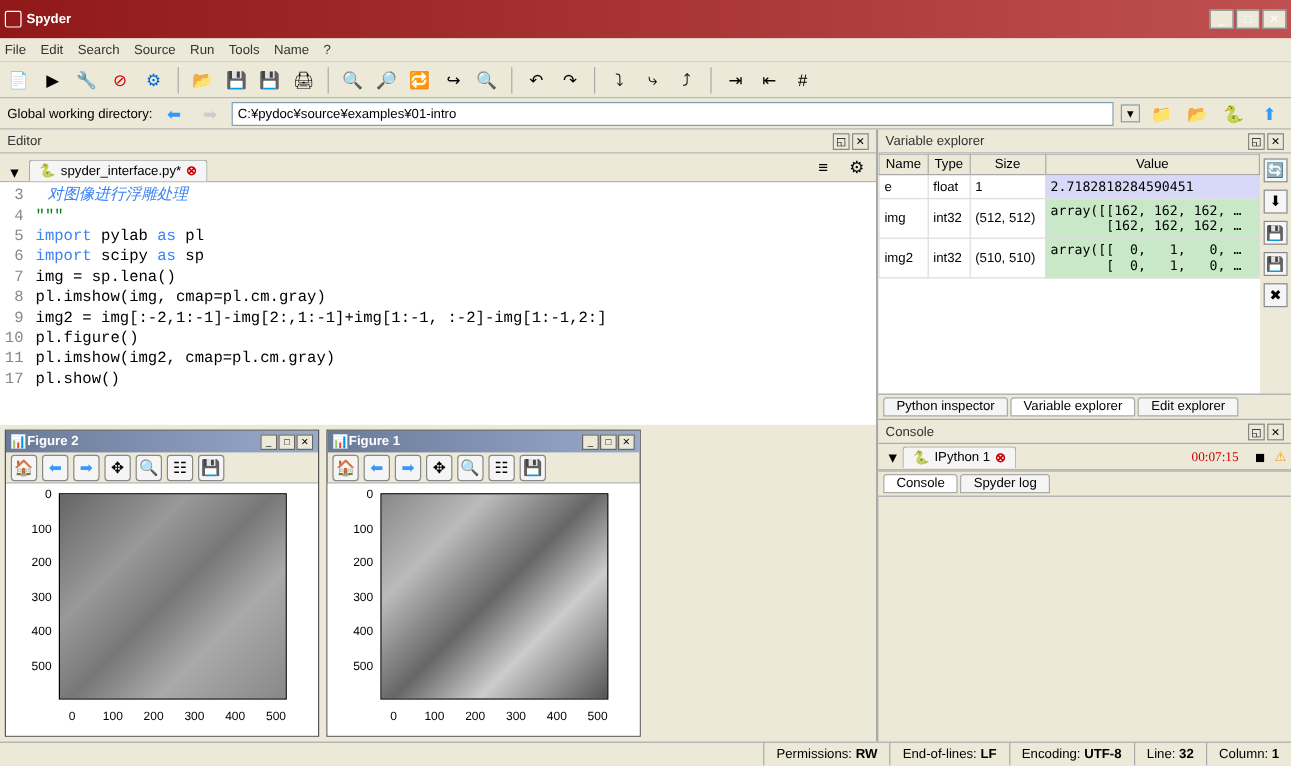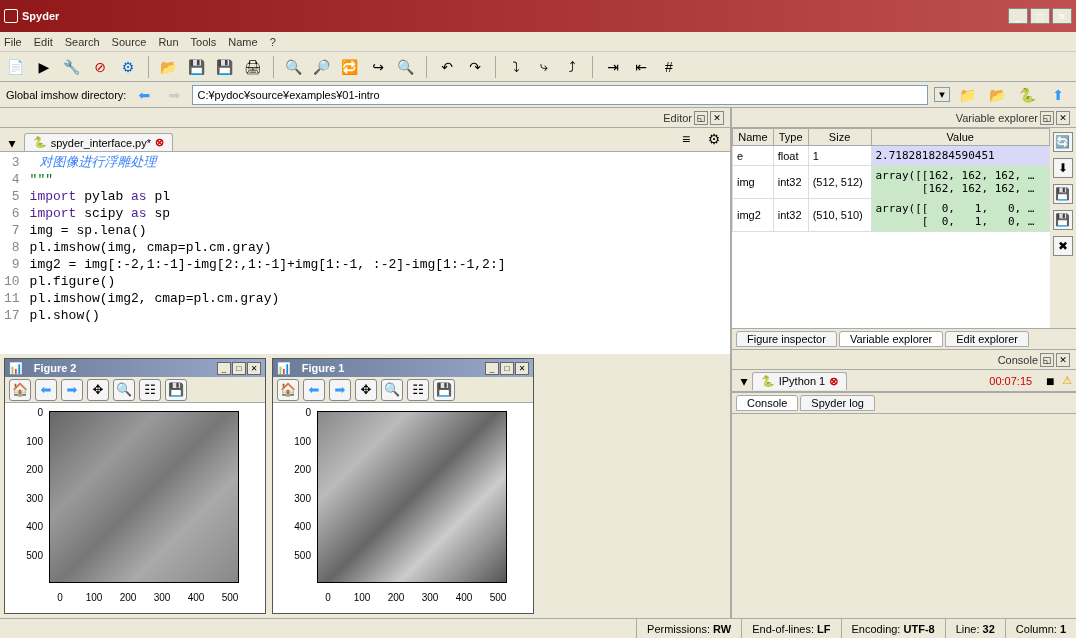--- a/index.html
+++ b/index.html
@@ -12,37 +12,37 @@
 .menubar { background: #ece9d8; height: 20px; display: flex; align-items: center; padding: 0 4px; gap: 12px; border-bottom: 1px solid #ccc; }
 .menubar span { color: #333; cursor: default; }
 .toolbar { background: #ece9d8; height: 30px; display: flex; align-items: center; padding: 2px 4px; gap: 4px; border-bottom: 1px solid #aaa; }
 .tbtn { width: 24px; height: 24px; border: 1px solid transparent; display: inline-flex; align-items: center; justify-content: center; font-size: 14px; }
 .tsep { width: 1px; height: 22px; background: #aaa; margin: 0 4px; }
 .dirbar { background: #ece9d8; height: 26px; display: flex; align-items: center; padding: 2px 6px; gap: 6px; border-bottom: 1px solid #aaa; }
 .dirbar input { flex: 1; height: 20px; border: 1px solid #7f9db9; padding: 0 4px; font-size: 11px; }
 .main { flex: 1; display: flex; min-height: 0; }
 .left { flex: 1; display: flex; flex-direction: column; border-right: 2px solid #aaa; min-width: 0; }
 .right { width: 344px; display: flex; flex-direction: column; }
-.panehdr { background: #ece9d8; height: 20px; display: flex; align-items: center; padding: 0 6px; border-bottom: 1px solid #aaa; text-align: right; }
+.panehdr { background: #ece9d8; height: 20px; display: flex; align-items: center; padding: 0 6px; border-bottom: 1px solid #aaa; }
 .panehdr .ptitle { flex: 1; font-weight: normal; color: #333; }
 .panehdr .pbtn { width: 14px; height: 14px; border: 1px solid #888; margin-left: 2px; font-size: 9px; display: flex; align-items: center; justify-content: center; }
 .tabrow { background: #ece9d8; height: 24px; display: flex; align-items: flex-end; padding: 0 4px; gap: 4px; border-bottom: 1px solid #aaa; }
 .tab { background: #f5f5f5; border: 1px solid #aaa; border-bottom: none; padding: 2px 8px; font-size: 11px; display: flex; align-items: center; gap: 4px; border-radius: 3px 3px 0 0; }
 .tab .closex { color: #c00; font-weight: bold; cursor: pointer; }
 .tbicons { margin-left: auto; display: flex; gap: 4px; }
 .codearea { flex: 1; background: #fff; overflow: hidden; display: flex; font-family: "Courier New", monospace; font-size: 13px; line-height: 17px; position: relative; }
 .gutter { background: #fff; color: #888; padding: 2px 6px 2px 4px; text-align: right; user-select: none; }
 .code { padding: 2px 4px; white-space: pre; }
-.kw { color: #4c1d95; }
+.kw { color: #3b82f6; }
 .str { color: #008000; }
 .cmt { color: #3b82f6; font-style: italic; margin-left: 10px; }
 .figures { display: flex; gap: 6px; padding: 4px; background: #ece9d8; }
 .figwin { border: 1px solid #555; background: #ece9d8; width: 262px; }
 .figtitle { background: linear-gradient(to right, #6a7a99, #99aacb); color: #fff; height: 18px; display: flex; align-items: center; padding: 0 4px; font-size: 11px; }
-.figtitle .ft { flex: 1; font-weight: bold; margin-left: 11px; }
+.figtitle .ft { flex: 1; font-weight: bold; }
 .figtitle .fb { width: 14px; height: 13px; background: #ece9d8; border: 1px solid #666; margin-left: 1px; font-size: 8px; display: flex; align-items: center; justify-content: center; color: #000; }
 .figtoolbar { height: 26px; display: flex; align-items: center; padding: 0 4px; gap: 4px; border-bottom: 1px solid #aaa; }
 .figtoolbar .ftbtn { width: 22px; height: 22px; border: 1px solid #888; background: #f5f5f5; display: flex; align-items: center; justify-content: center; font-size: 13px; border-radius: 3px; }
 .plotarea { background: #fff; padding: 4px; height: 210px; position: relative; }
 .plotimg { position: absolute; left: 44px; top: 8px; width: 190px; height: 172px; background: #888; border: 1px solid #000; }
 .yticks { position: absolute; left: 2px; top: 4px; font-size: 10px; color: #000; }
 .yticks div { height: 28.6px; text-align: right; width: 36px; }
 .xticks { position: absolute; bottom: 10px; left: 38px; display: flex; font-size: 10px; }
 .xticks div { width: 34px; text-align: center; }
 .vartable { background: #fff; }
@@ -52,21 +52,21 @@
 .vartable tr.float td.val { background: #d8d8f8; }
 .vartable tr.arr td.val { background: #c8e8c8; }
 .sidebtns { width: 26px; background: #ece9d8; display: flex; flex-direction: column; gap: 6px; padding: 4px 2px; align-items: center; }
 .sidebtns .sbtn { width: 20px; height: 20px; border: 1px solid #888; background: #f5f5f5; font-size: 12px; display: flex; align-items: center; justify-content: center; }
 .varwrap { display: flex; height: 200px; }
 .vartabbar { background: #ece9d8; height: 22px; display: flex; align-items: center; padding: 0 4px; gap: 2px; border-top: 1px solid #aaa; border-bottom: 1px solid #aaa; }
 .vtab { border: 1px solid #aaa; padding: 1px 10px; background: #f5f5f5; font-size: 11px; border-radius: 3px 3px 0 0; }
 .vtab.active { background: #fff; }
 .conbody { flex: 1; background: #fff; font-family: "Courier New", monospace; font-size: 12px; padding: 4px; white-space: pre-wrap; overflow: hidden; }
 .consoletabrow { display: flex; align-items: center; height: 22px; padding: 0 4px; background: #ece9d8; border-bottom: 1px solid #aaa; }
-.timer { color: #c00; margin-right: 6px; font-family: Liberation Sans, sans-serif; }
+.timer { color: #c00; margin-right: 6px; font-family: Liberation Serif, serif; }
 .statusbar { height: 20px; background: #ece9d8; border-top: 1px solid #aaa; display: flex; align-items: center; font-size: 11px; }
 .statusbar .cell { padding: 0 10px; border-left: 1px solid #aaa; height: 100%; display: flex; align-items: center; }
 .statusbar .spacer { flex: 1; }
 .grayimg { background: linear-gradient(135deg, #666 0%, #999 30%, #777 50%, #aaa 70%, #888 100%); }
 .grayimg2 { background: linear-gradient(135deg, #888 0%, #bbb 25%, #666 50%, #ccc 70%, #555 100%); }
 </style>
 </head>
 <body>
 
 <div class="titlebar">
@@ -114,21 +114,21 @@
   <span class="tbtn">⤵</span>
   <span class="tbtn">⤷</span>
   <span class="tbtn">⤴</span>
   <span class="tsep"></span>
   <span class="tbtn">⇥</span>
   <span class="tbtn">⇤</span>
   <span class="tbtn">#</span>
 </div>
 
 <div class="dirbar">
-  <span>Global imshow directory:</span>
+  <span>Global working directory:</span>
   <span class="tbtn" style="color:#39f">⬅</span>
   <span class="tbtn" style="color:#ccc">➡</span>
   <input type="text" value="C:¥pydoc¥source¥examples¥01-intro" style="">
   <span style="border:1px solid #7f9db9;width:16px;text-align:center">▾</span>
   <span class="tbtn">📁</span>
   <span class="tbtn">📂</span>
   <span class="tbtn">🐍</span>
   <span class="tbtn" style="color:#39f">⬆</span>
 </div>
 
@@ -287,21 +287,21 @@
       </div>
       <div class="sidebtns">
         <span class="sbtn">🔄</span>
         <span class="sbtn">⬇</span>
         <span class="sbtn">💾</span>
         <span class="sbtn">💾</span>
         <span class="sbtn">✖</span>
       </div>
     </div>
     <div class="vartabbar" id="vartabs">
-        <div class="vtab">Figure inspector</div>
+        <div class="vtab">Python inspector</div>
         <div class="vtab active">Variable explorer</div>
         <div class="vtab">Edit explorer</div>
       </div>
 
     <div class="panehdr">
       <span class="ptitle">Console</span>
       <span class="pbtn">◱</span>
       <span class="pbtn">✕</span>
     </div>
     <div class="consoletabrow">

